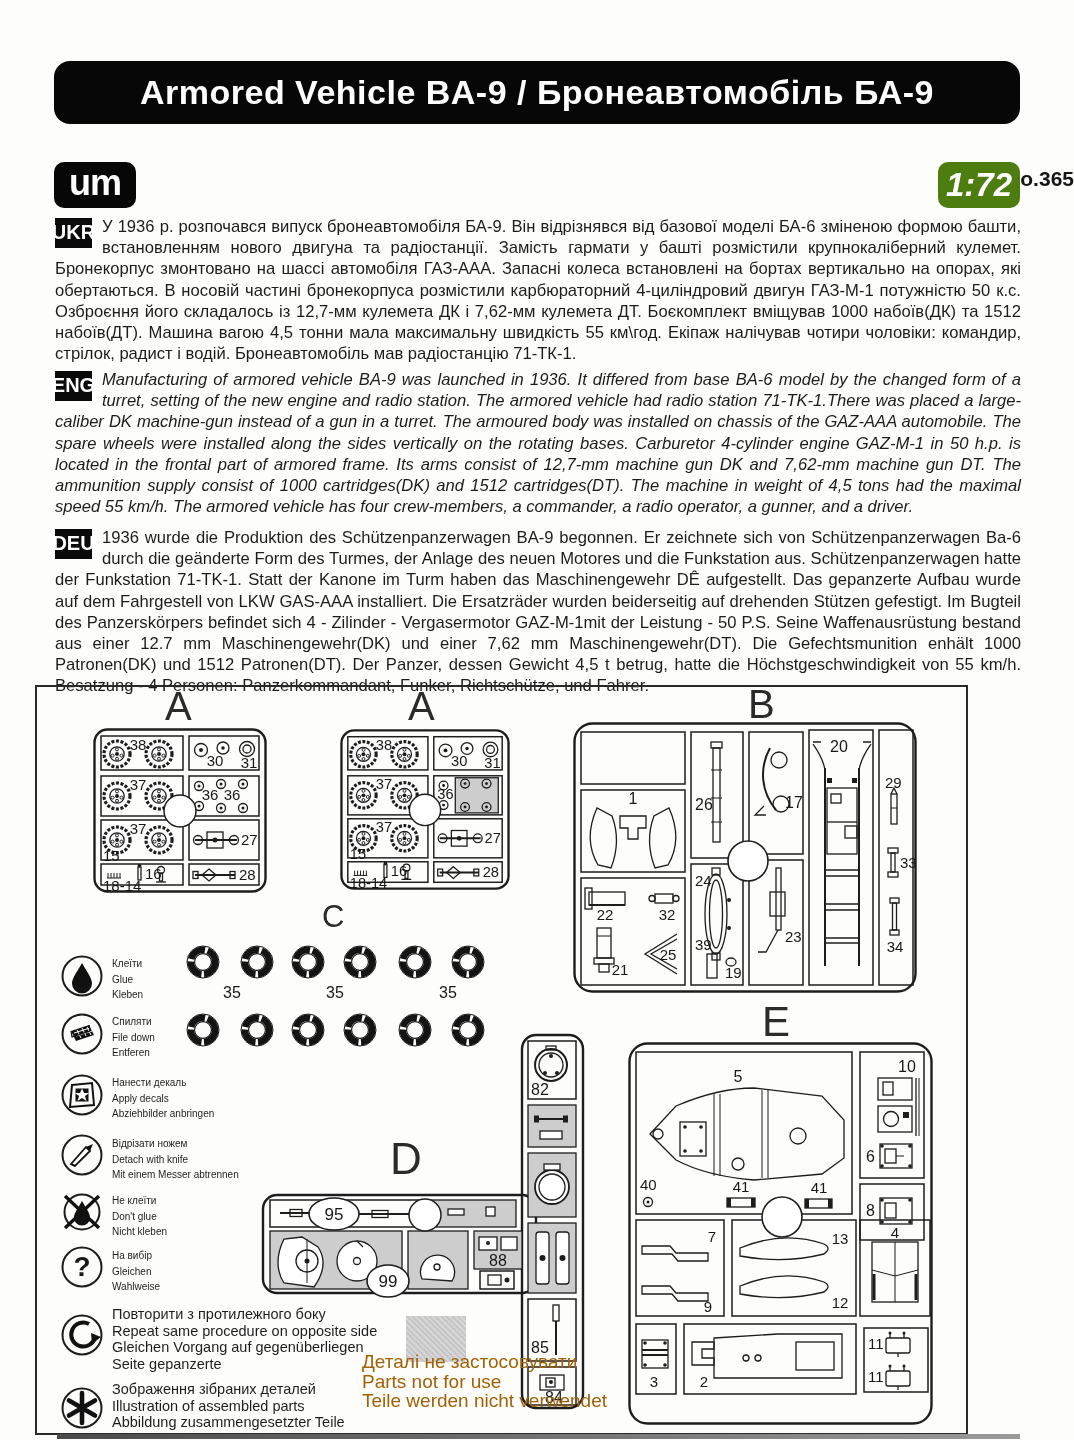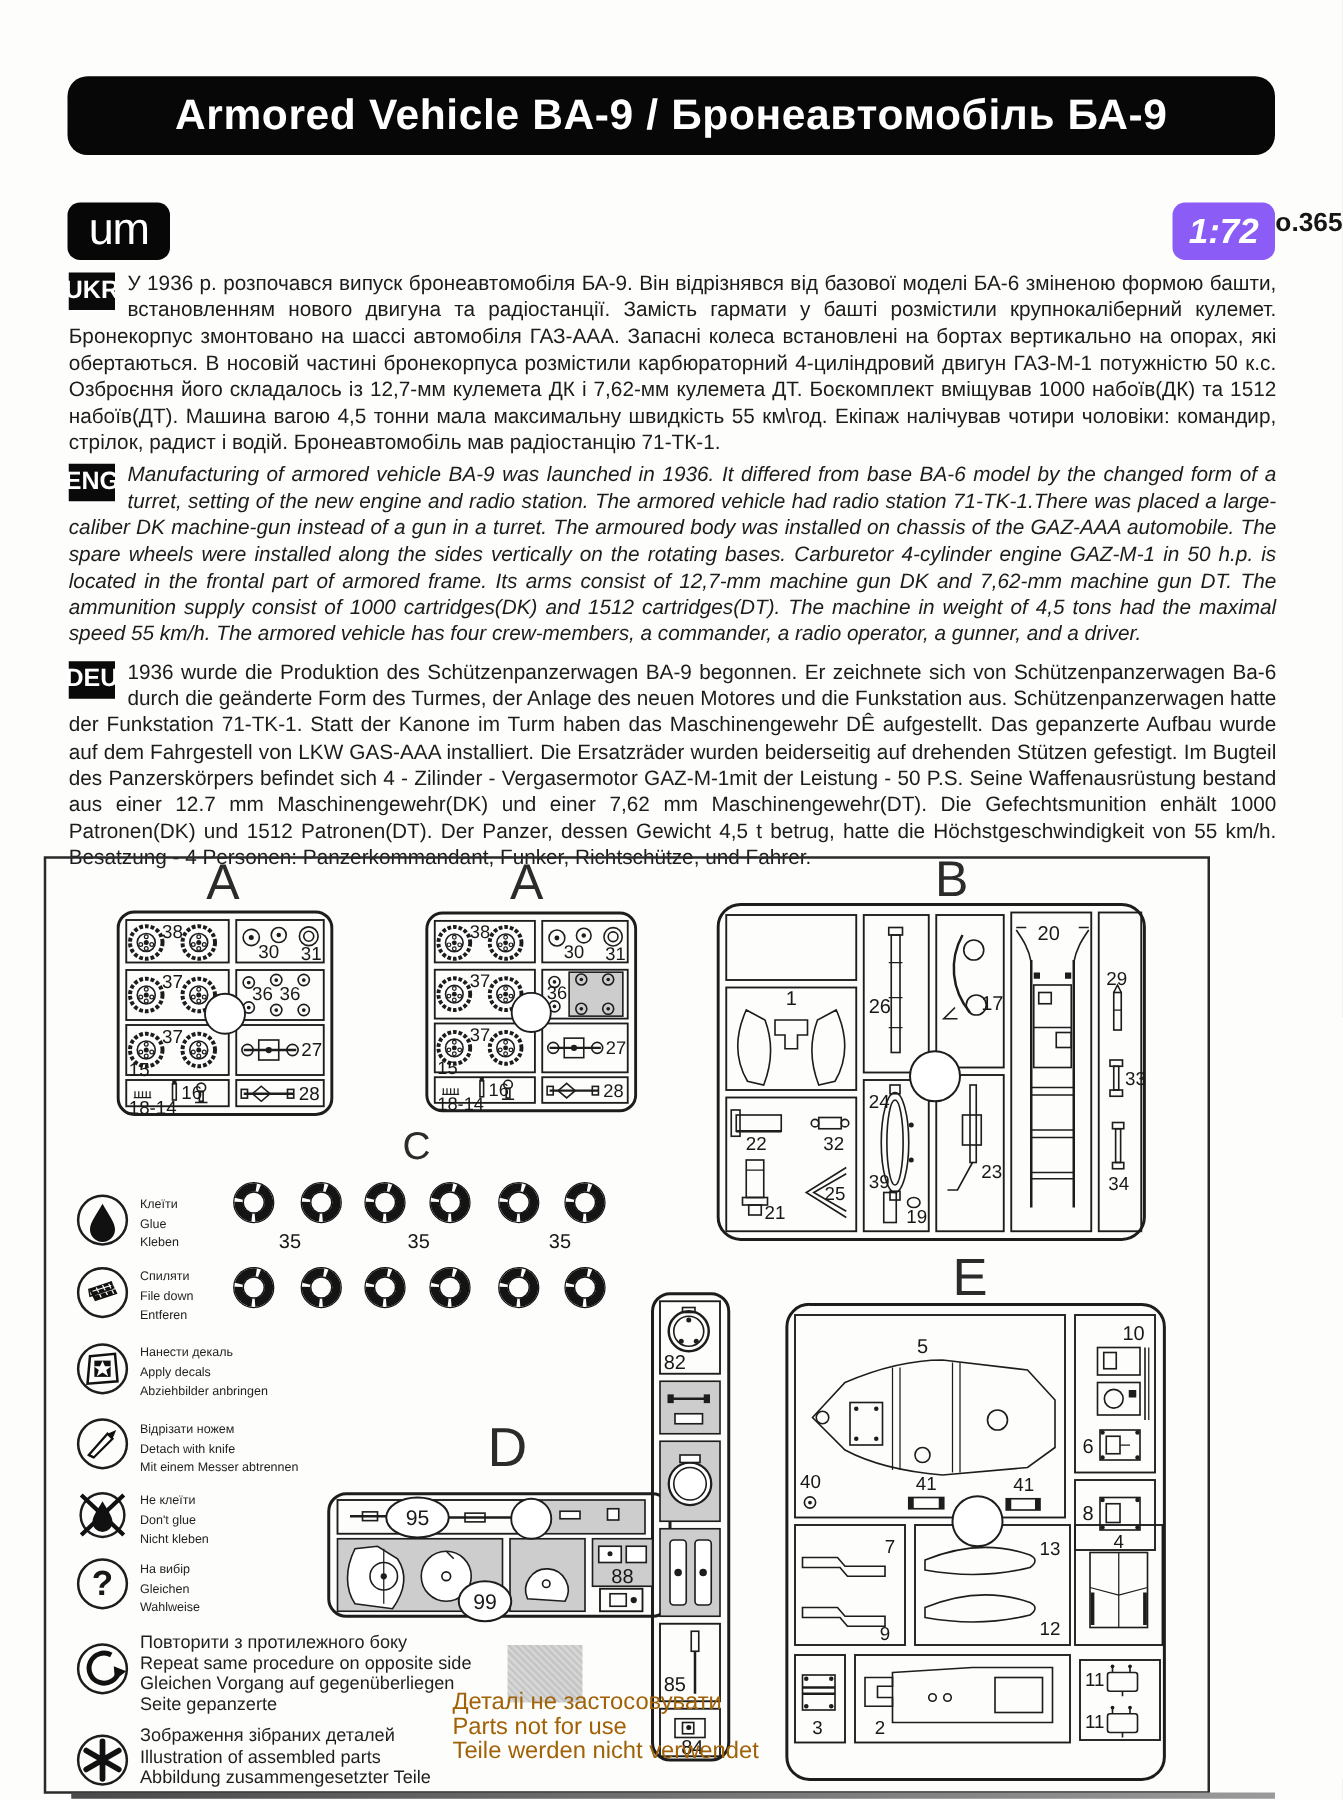--- a/index.html
+++ b/index.html
@@ -4,25 +4,25 @@
 <style>
   html,body{margin:0;padding:0;background:#e8e8e8;}
   #page{position:relative;width:1074px;height:1440px;background:#fdfdfc;
         font-family:"Liberation Sans",sans-serif;color:#161616;overflow:hidden;}
   .abs{position:absolute;}
   .titlebar{left:54px;top:61px;width:966px;height:63px;background:#070707;border-radius:16px;
             display:flex;align-items:center;justify-content:center;color:#fff;
             font-size:34px;font-weight:700;letter-spacing:.5px;}
   .umlogo{left:54px;top:162px;width:82px;height:46px;background:#070707;border-radius:10px;
           display:flex;align-items:center;justify-content:center;color:#fff;
-          font-size:36px;font-weight:400;letter-spacing:-1px;padding-bottom:4px;box-sizing:border-box;}
+          font-size:36px;font-weight:700;letter-spacing:-1px;padding-bottom:4px;box-sizing:border-box;}
   .kitno{left:0;right:0;top:167px;text-align:right;font-size:21px;font-weight:700;}
-  .scalebox{left:938px;top:162px;width:82px;height:46px;background:#8b5cf6;border-radius:10px;
+  .scalebox{left:938px;top:162px;width:82px;height:46px;background:#4d7c0f;border-radius:10px;
             display:flex;align-items:center;justify-content:center;color:#fff;
-            font-size:28px;font-weight:700;font-style:italic;}
+            font-size:33px;font-weight:700;font-style:italic;}
   .para{position:absolute;left:55px;width:966px;font-size:16.6px;line-height:21.2px;
         text-align:justify;color:#1c1c1c;}
   .para.it{font-style:italic;}
   .langtag{float:left;width:37px;height:30px;background:#0a0a0a;color:#fff;font-weight:700;
            font-size:20px;display:flex;align-items:center;justify-content:center;
            margin:2px 10px 2px 0;}
   .bigbox{left:35px;top:685px;width:929px;height:746px;border:2px solid #2a2a2a;}
   .secletter{position:absolute;font-size:40px;font-weight:400;color:#2b2b2b;}
   .legend-text{position:absolute;left:112px;font-size:10px;line-height:15.6px;color:#1e1e1e;}
   .legend-text.big{font-size:14.5px;line-height:16.6px;}

